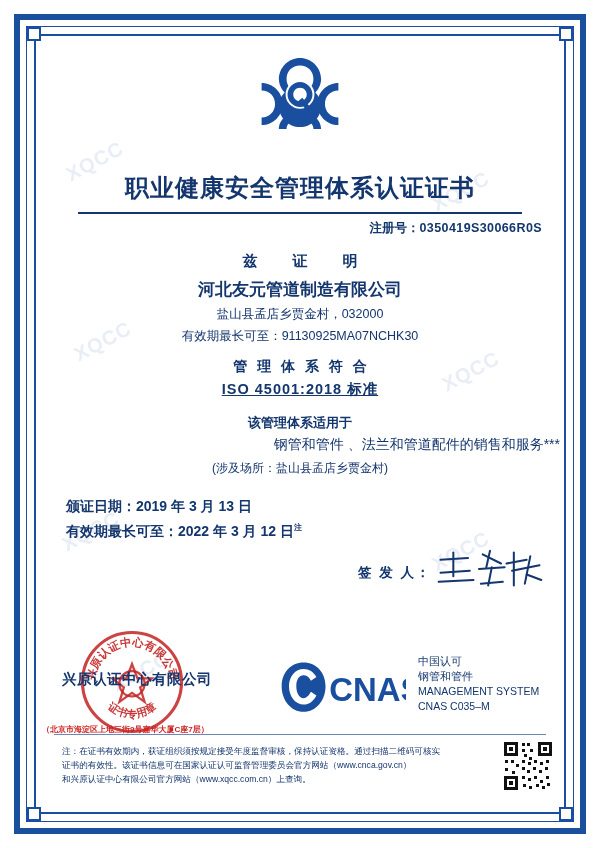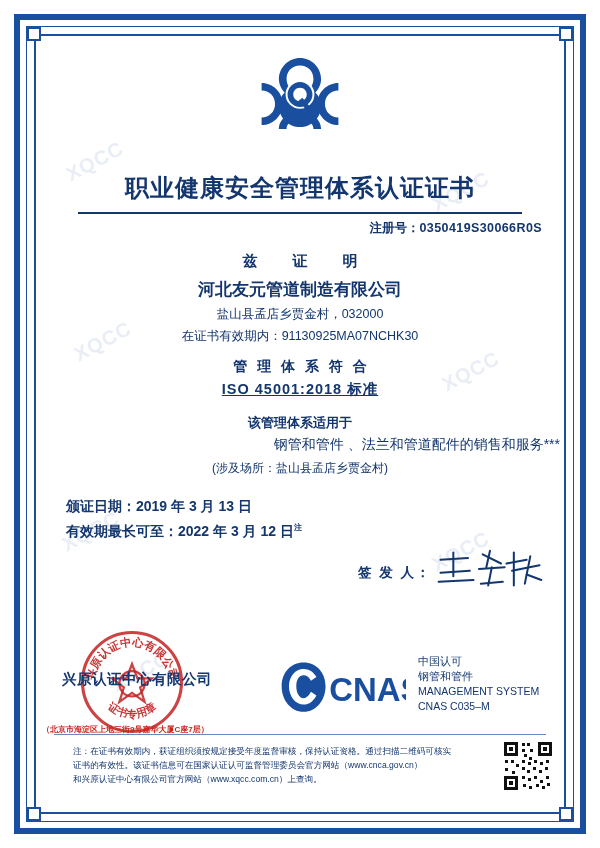--- a/index.html
+++ b/index.html
@@ -288,21 +288,21 @@
   }
   .notes {
     position: absolute;
     left: 22px;
     top: 704px;
     width: 430px;
     font-size: 8.6px;
     line-height: 14px;
     color: #14366e;
   }
-  .notes .line { white-space: nowrap; margin-left: 11px; }
+  .notes .line { white-space: nowrap; }
 </style>
 </head>
 <body>
 
 <div class="cert">
 
   <div class="frame-outer"></div>
   <div class="frame-mid"></div>
   <div class="frame-inner"></div>
   <div class="corner tl"></div>
@@ -339,21 +339,21 @@
     <div class="title">职业健康安全管理体系认证证书</div>
     <div class="title-rule"></div>
 
     <div class="reg-no">
       <span>注册号：</span><span class="val">0350419S30066R0S</span>
     </div>
 
     <div class="zi-zheng">兹　证　明</div>
     <div class="company">河北友元管道制造有限公司</div>
     <div class="addr">盐山县孟店乡贾金村，032000</div>
-    <div class="credit">在证书有效期内：91130925MA07NCHK30</div>
+    <div class="credit">有效期最长可至：91130925MA07NCHK30</div>
 
     <div class="conform">管 理 体 系 符 合</div>
     <div class="standard">ISO 45001:2018 标准</div>
 
     <div class="scope-lead">该管理体系适用于</div>
     <div class="scope-body">钢管和管件 、法兰和管道配件的销售和服务***</div>
     <div class="scope-place">(涉及场所：盐山县孟店乡贾金村)</div>
 
     <div class="issue-date">颁证日期：2019 年 3 月 13 日</div>
     <div class="expiry-date">

